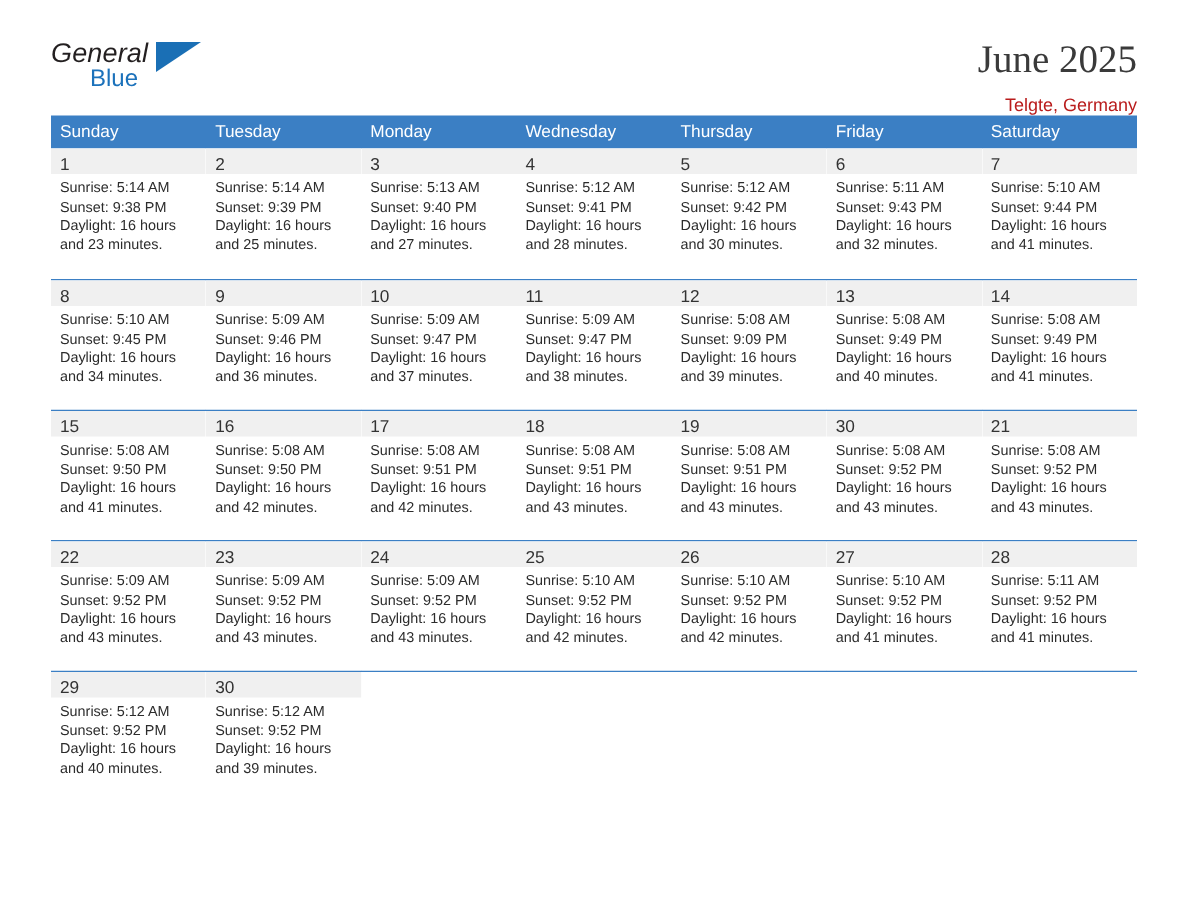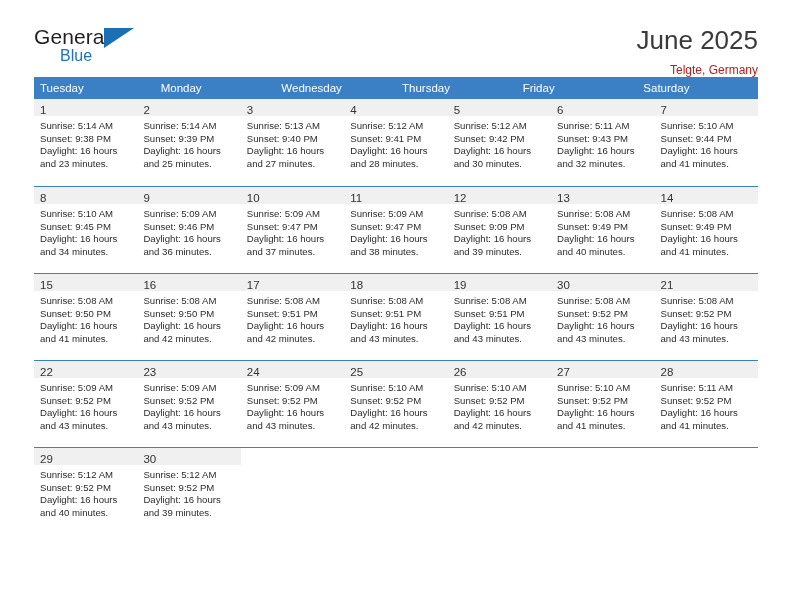--- a/index.html
+++ b/index.html
@@ -31,24 +31,25 @@
     padding-top: 26px;
     box-sizing: border-box;
   }
   .logo {
     position: relative;
     width: 150px;
     height: 50px;
     line-height: 1;
   }
   .logo-general {
-    font-size: 21px;
+    font-size: 18px;
     color: #231f20;
     letter-spacing: .1px;
     display: block;
+    font-style: italic;
   }
   .logo-blue {
     font-size: 16px;
     color: #1c72bb;
     display: block;
     margin-left: 26px;
     margin-top: 1px;
   }
   .logo-triangle {
     position: absolute;
@@ -62,20 +63,21 @@
   .title-block {
     text-align: right;
     padding-top: 0px;
   }
   .cal-title {
     font-size: 26px;
     color: #3a3a3a;
     font-weight: normal;
     line-height: 1.1;
     margin: 0;
+    font-family: Liberation Serif, serif;
   }
   .cal-subtitle {
     font-size: 12px;
     color: #b91c1c;
     margin-top: 8px;
   }
 
   
   .calendar {
     margin-top: 5px;
@@ -152,20 +154,21 @@
 
     <div class="title-block">
       <h1 class="cal-title">June 2025</h1>
       <div class="cal-subtitle">Telgte, Germany</div>
     </div>
 
   </div>
 
   <div class="calendar">
     <div class="weekday-row">
+        <div class="weekday-cell">Sunday</div>
         <div class="weekday-cell">Tuesday</div>
         <div class="weekday-cell">Monday</div>
         <div class="weekday-cell">Wednesday</div>
         <div class="weekday-cell">Thursday</div>
         <div class="weekday-cell">Friday</div>
         <div class="weekday-cell">Saturday</div>
       </div>
     <div>
         <div class="week-row">
           <div class="day-cell filled">

